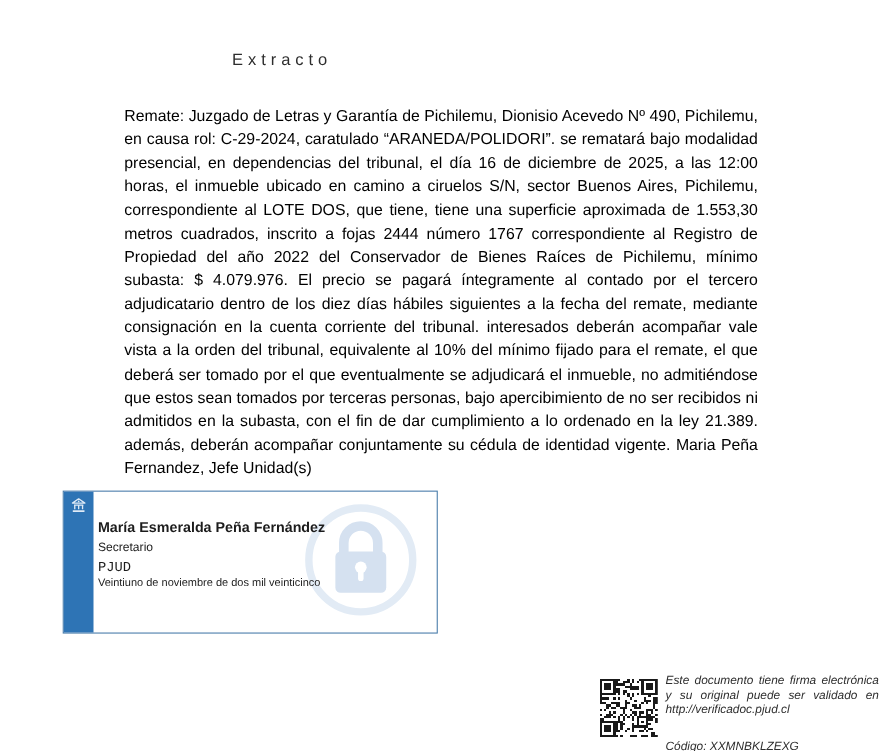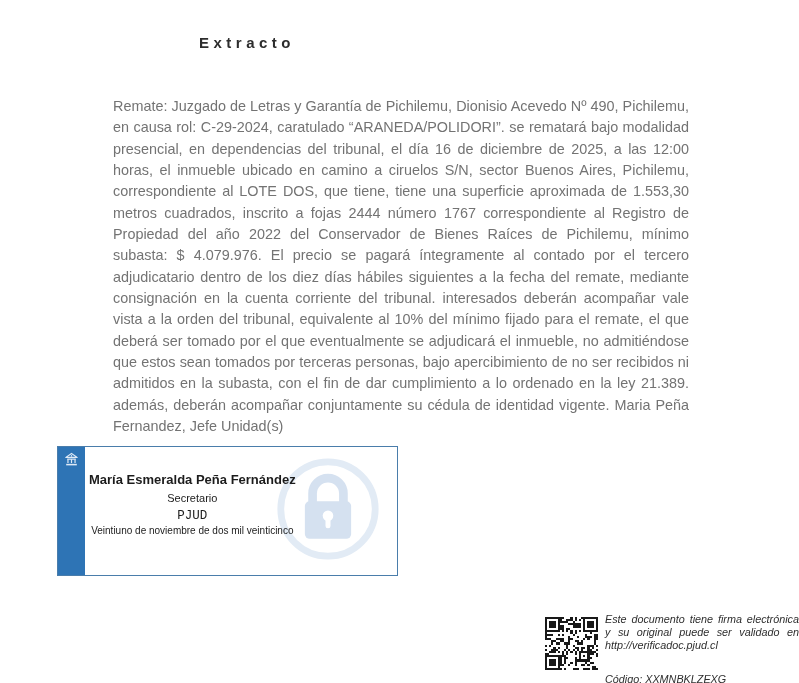--- a/index.html
+++ b/index.html
@@ -1,31 +1,31 @@
 <!DOCTYPE html>
 <html><head>
 <meta charset="utf-8">
 <style>
   html,body{margin:0;padding:0;background:#ffffff;}
   .page{
     position:relative;width:799px;height:683px;background:#ffffff;
     font-family:"Liberation Sans",sans-serif;overflow:hidden;
   }
   .title{
-    position:absolute;left:199px;top:34px;margin:0;
-    font-size:15px;font-weight:700;letter-spacing:4.5px;color:#2d2d2d;
+    position:absolute;left:199px;top:34px;margin:12px;
+    font-size:15px;font-weight:400;letter-spacing:4.5px;color:#2d2d2d;
   }
   .body-text{
     position:absolute;left:113px;top:96px;width:576px;margin:0;
-    font-size:14.4px;line-height:21.35px;text-align:justify;color:#737373;
+    font-size:14.4px;line-height:21.35px;text-align:justify;color:#000000;
   }
   
   .sig-box{
     position:absolute;left:57px;top:446px;width:339px;height:128px;
-    border:1px solid #4a7dab;background:#ffffff;text-align:center;
+    border:1px solid #4a7dab;background:#ffffff;
   }
   .sig-bar{position:absolute;left:0;top:0;bottom:0;width:27px;background:#2e74b5;}
   .building-icon{position:absolute;left:5px;top:4px;width:17px;height:17px;}
   .watermark{position:absolute;top:9px;right:16px;width:106px;height:106px;}
   .sig-text{position:absolute;left:31px;top:24px;color:#1c1c1c;white-space:nowrap;}
   .sig-name{font-size:13px;font-weight:700;line-height:18px;}
   .sig-role{font-size:11px;line-height:18px;}
   .sig-org{font-size:12.5px;line-height:18px;font-family:Liberation Mono, monospace;}
   .sig-date{font-size:10px;line-height:12px;}
   .sig-time{font-size:10px;line-height:12px;}

